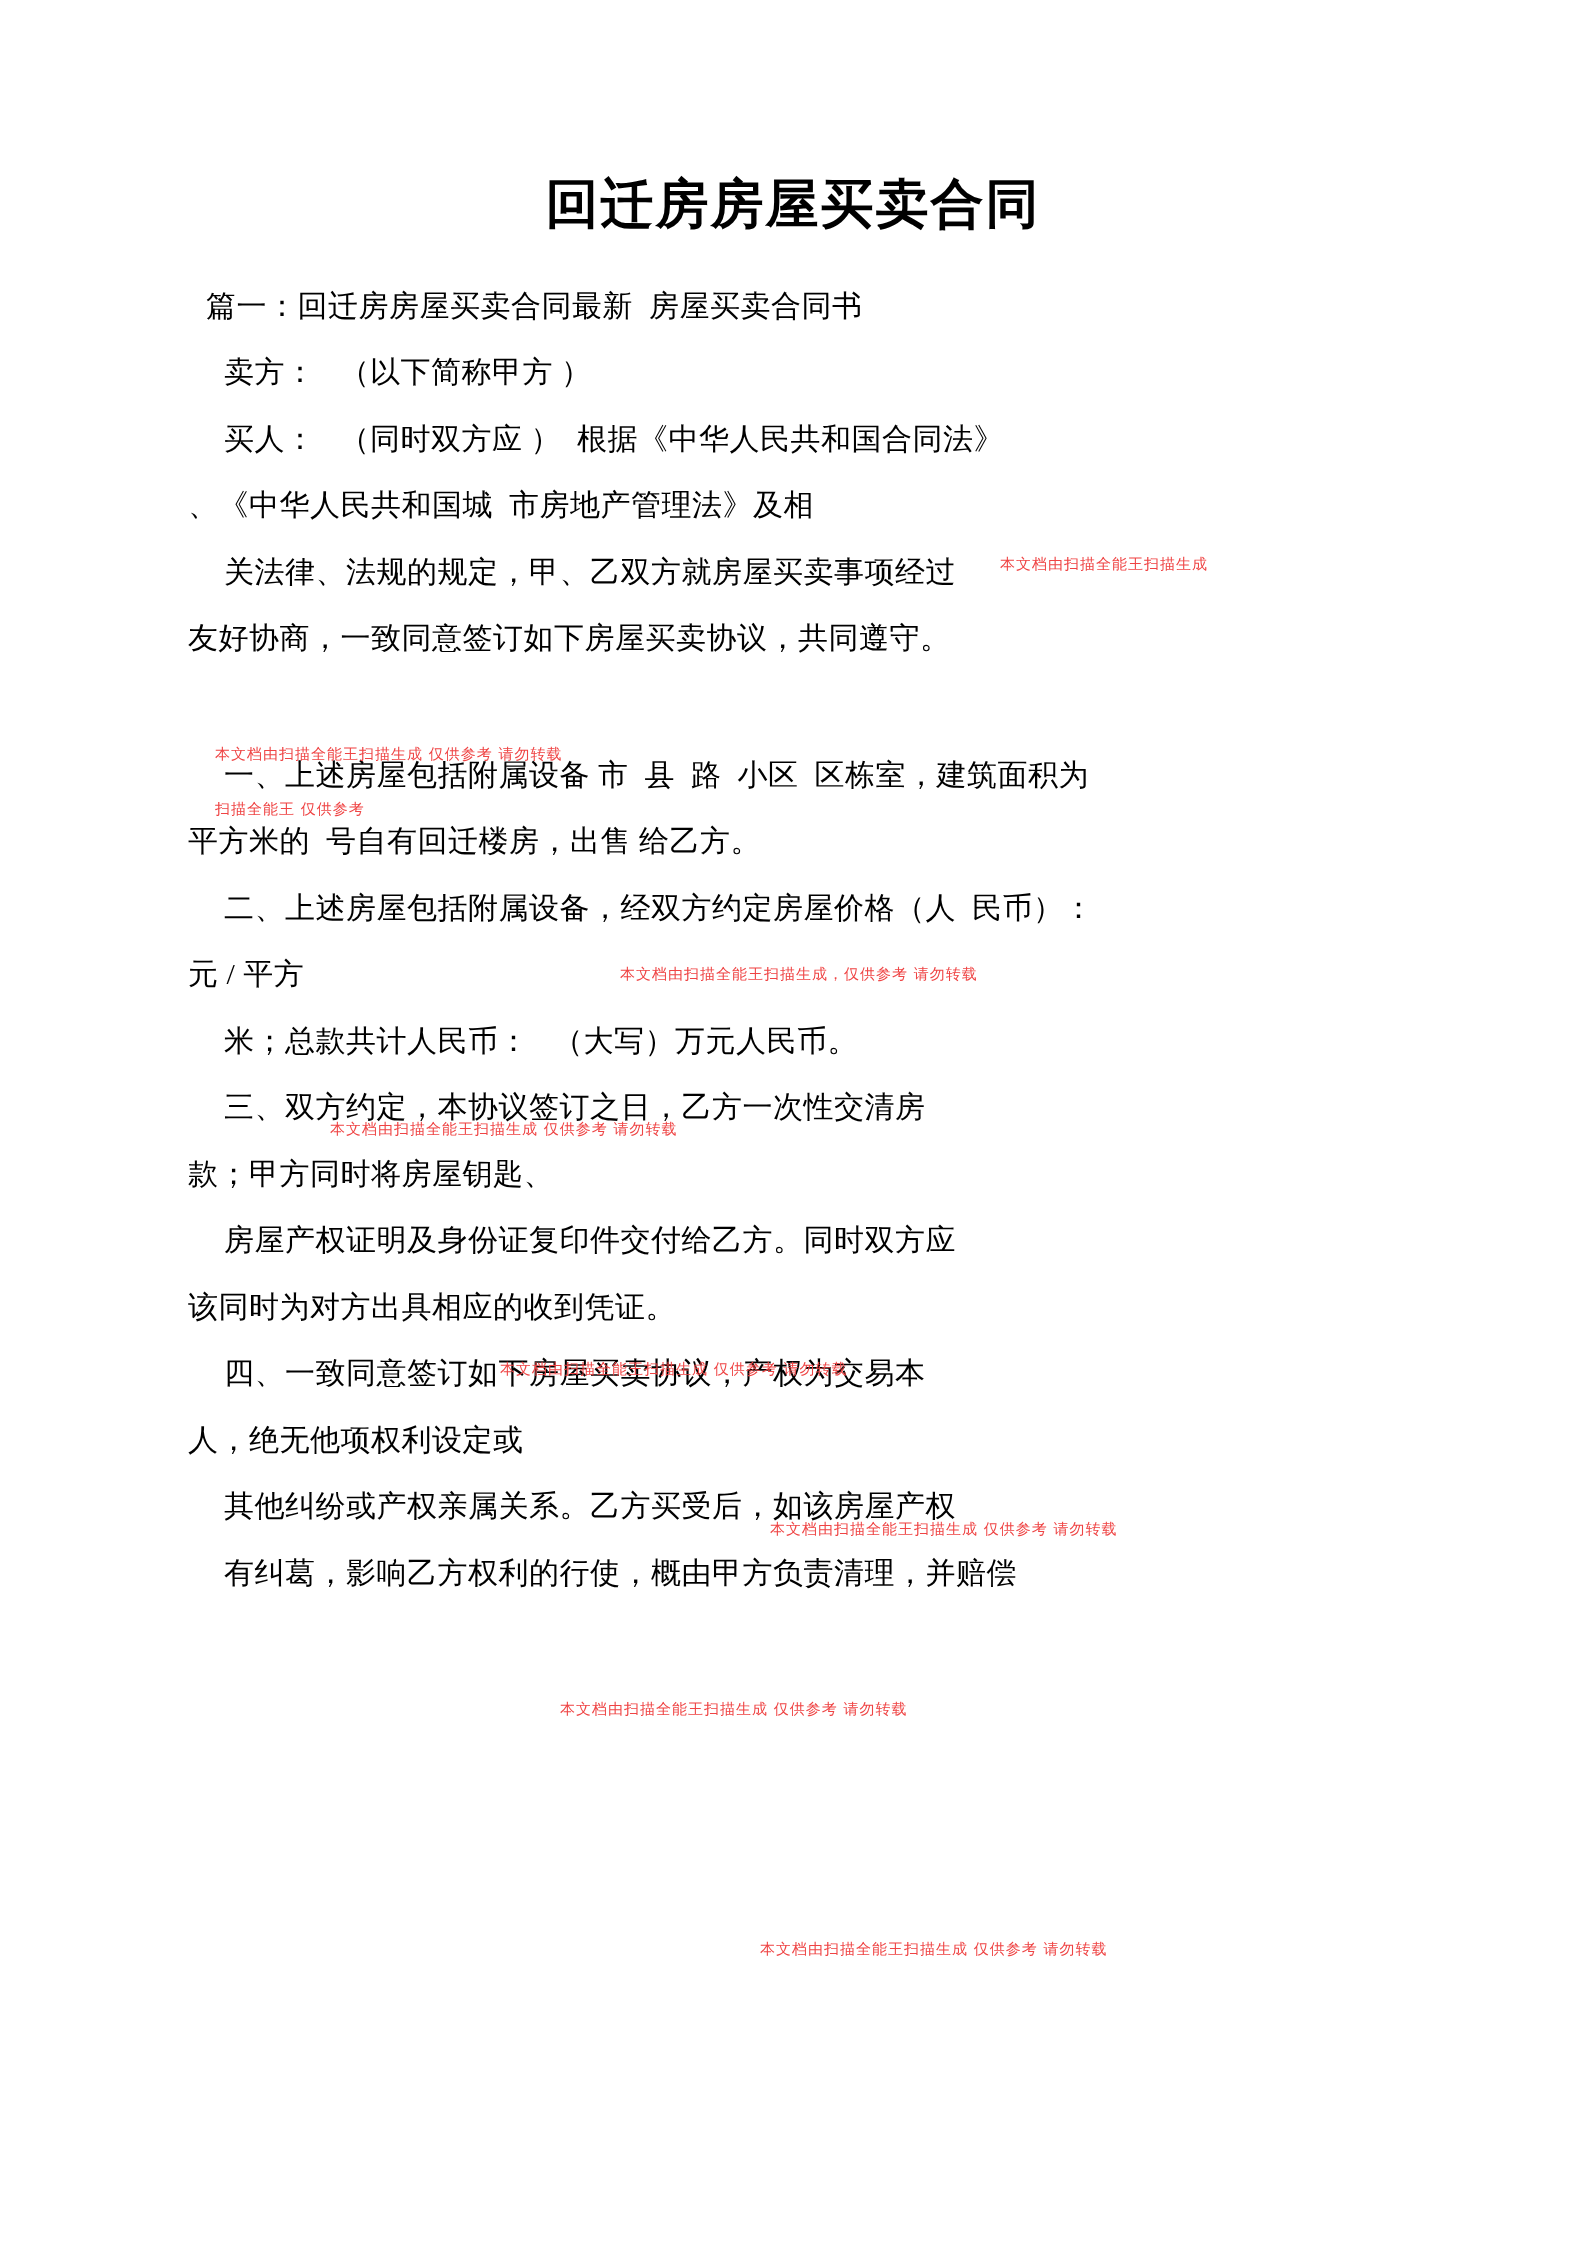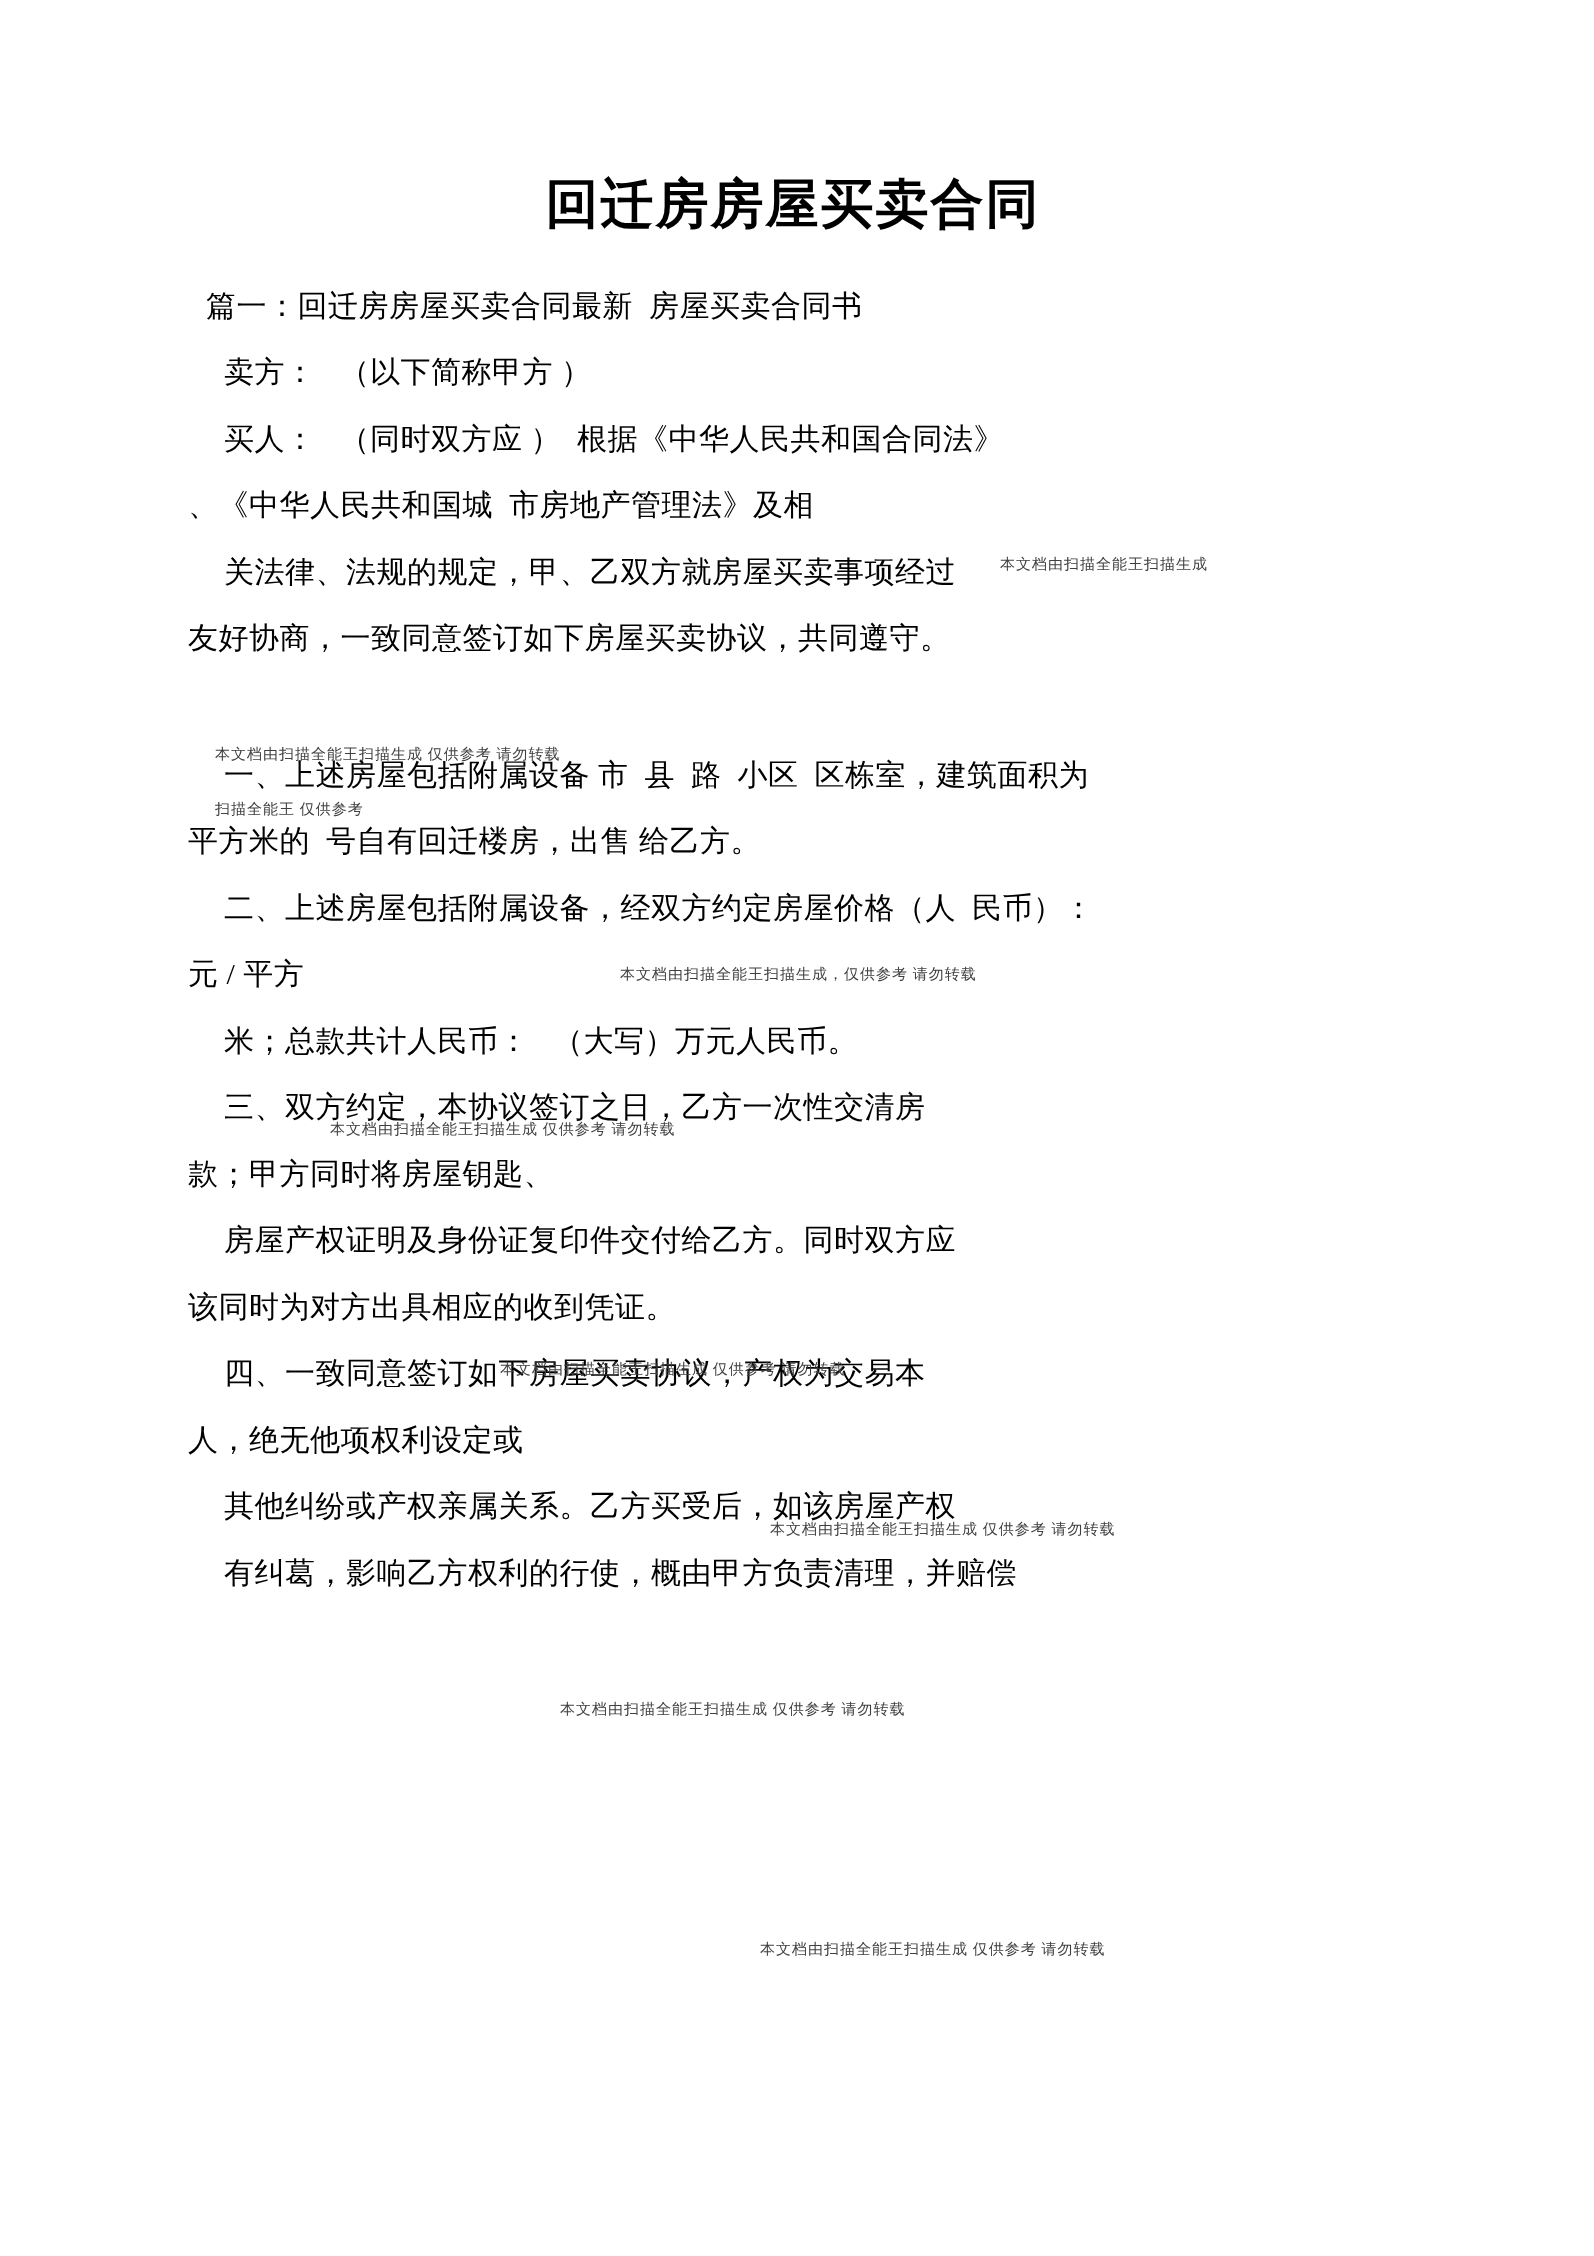--- a/index.html
+++ b/index.html
@@ -46,27 +46,26 @@
   }
   p.indent1 { text-indent: 0; padding-left: 18px; }
   p.indent2 { padding-left: 36px; }
   p.noindent { padding-left: 0; }
   .spacer-block {
     height: 70px;
   }
   
   .wm {
     position: absolute;
-    color: #404040;
+    color: #ef4444;
     font-size: 15px;
     letter-spacing: 1px;
     white-space: nowrap;
     pointer-events: none;
     user-select: none;
-    font-family: Liberation Serif, serif;
   }
 </style>
 </head>
 <body>
 
 <div class="page">
 
   <div class="content">
     <h1 class="doc-title">回迁房房屋买卖合同</h1>
     <div id="paras">

